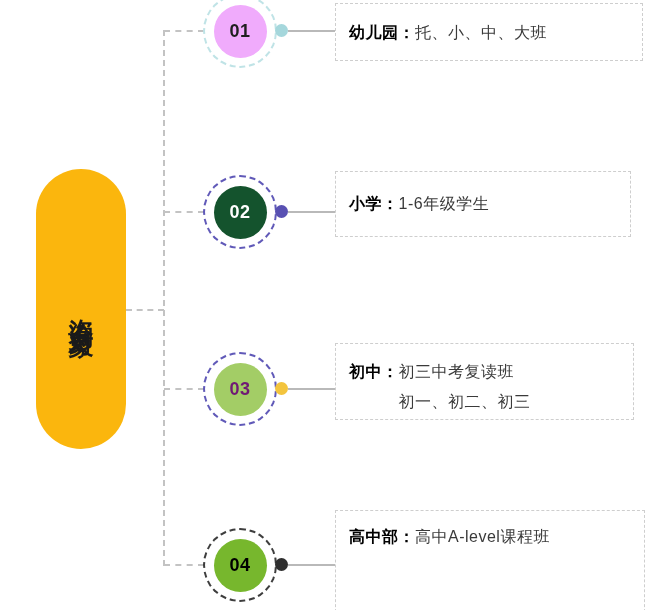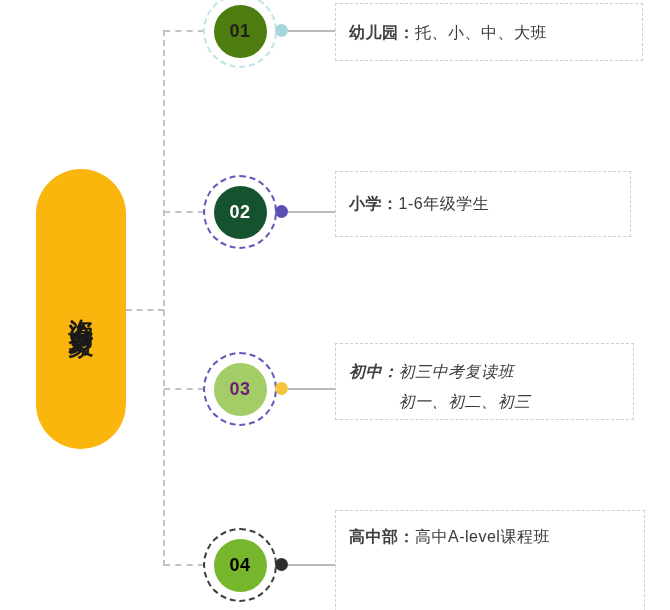--- a/index.html
+++ b/index.html
@@ -70,46 +70,46 @@
     left: 335px;
     border: 1.5px dashed #cecece;
     background: #ffffff;
     display: flex;
     align-items: flex-start;
     font-size: 16px;
     color: #3a3a3a;
     letter-spacing: 0.5px;
     padding-left: 13px;
   }
-  .branch-box .box-label { font-weight: 700; color: #404040; flex-shrink: 0; white-space: nowrap; }
+  .branch-box .box-label { font-weight: 700; color: #000000; flex-shrink: 0; white-space: nowrap; }
   .branch-box .box-lines { display: flex; flex-direction: column; }
   .branch-box .box-line { white-space: nowrap; }
   .box1 { top: 3px;   width: 308px; height: 58px;  padding-top: 14px; line-height: 30px; }
   .box2 { top: 171px; width: 296px; height: 66px;  padding-top: 17px; line-height: 30px; }
-  .box3 { top: 343px; width: 299px; height: 77px;  padding-top: 13px; line-height: 30px; font-style: italic; }
+  .box3 { top: 343px; width: 299px; height: 77px;  padding-top: 13px; line-height: 30px; }
   .box4 { top: 510px; width: 310px; height: 112px; padding-top: 10px; line-height: 32px; }
 </style>
 </head>
 <body>
 
 <div class="canvas">
 
   <div class="spine"></div>
   <div class="dash-h pill-link"></div>
   <div class="dash-h branch-dash bd1"></div>
   <div class="dash-h branch-dash bd2"></div>
   <div class="dash-h branch-dash bd3"></div>
   <div class="dash-h branch-dash bd4"></div>
 
   <div class="root-pill" style="background: rgb(251, 182, 13);">
     <div class="root-label" style="color: rgb(26, 26, 26);">咨询对象</div>
   </div>
 
   <div class="ring ring1" style="border-color: rgb(191, 227, 230);">
-    <div class="node-circle" style="background: #4d7c0f;">
+    <div class="node-circle" style="background: #f0abfc;">
       <span class="node-number" style="color: rgb(31, 31, 31);">01</span>
     </div>
   </div>
   <div class="dot dot1" style="background: rgb(165, 215, 220);"></div>
   <div class="solid-line sl1"></div>
   <div class="branch-box box1">
     <span class="box-label">幼儿园：</span>
     <span class="box-lines">
       <span class="box-line">托、小、中、大班</span>
     </span>

